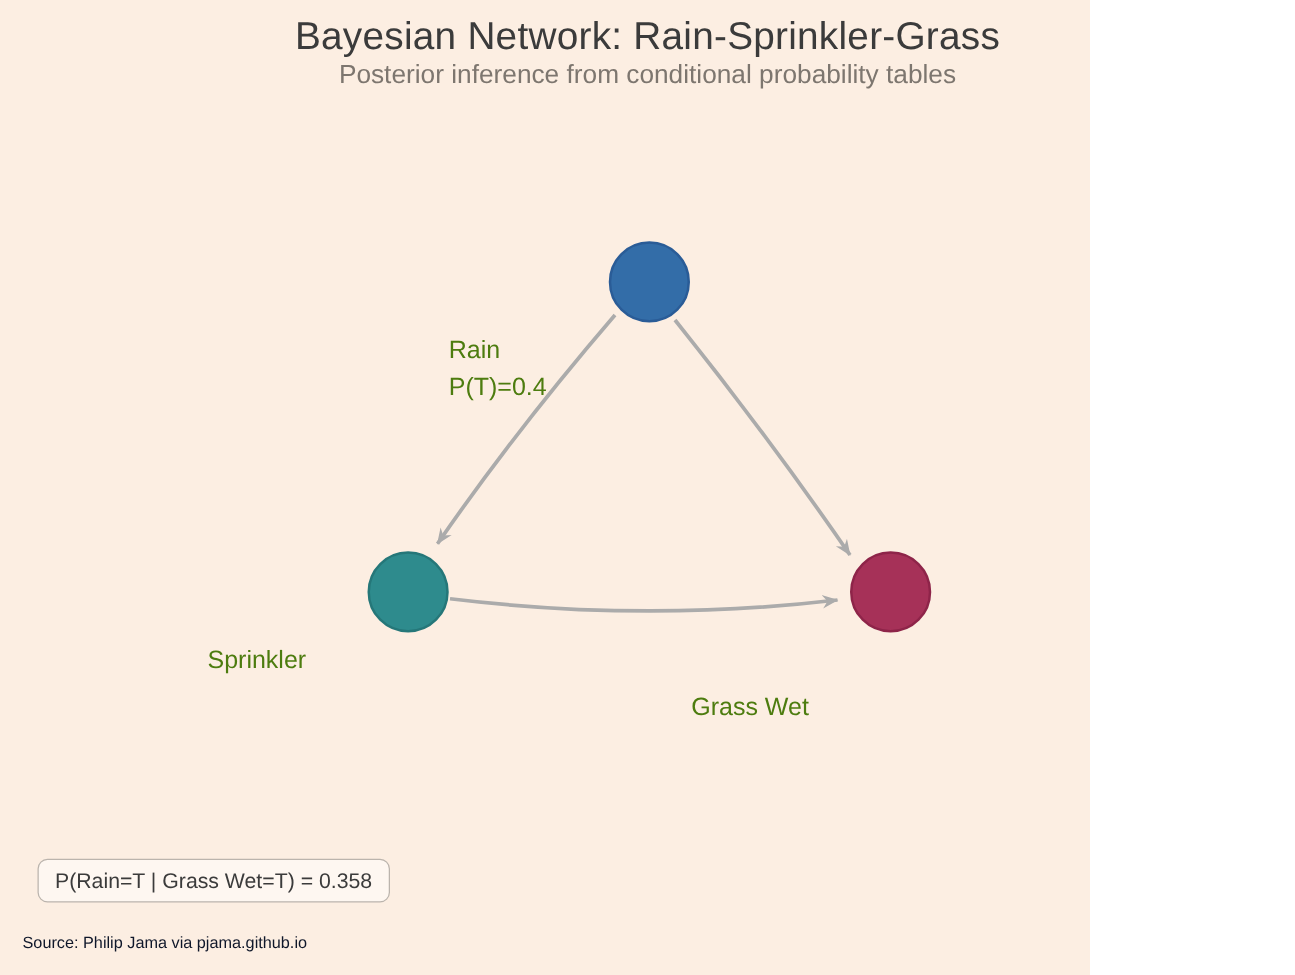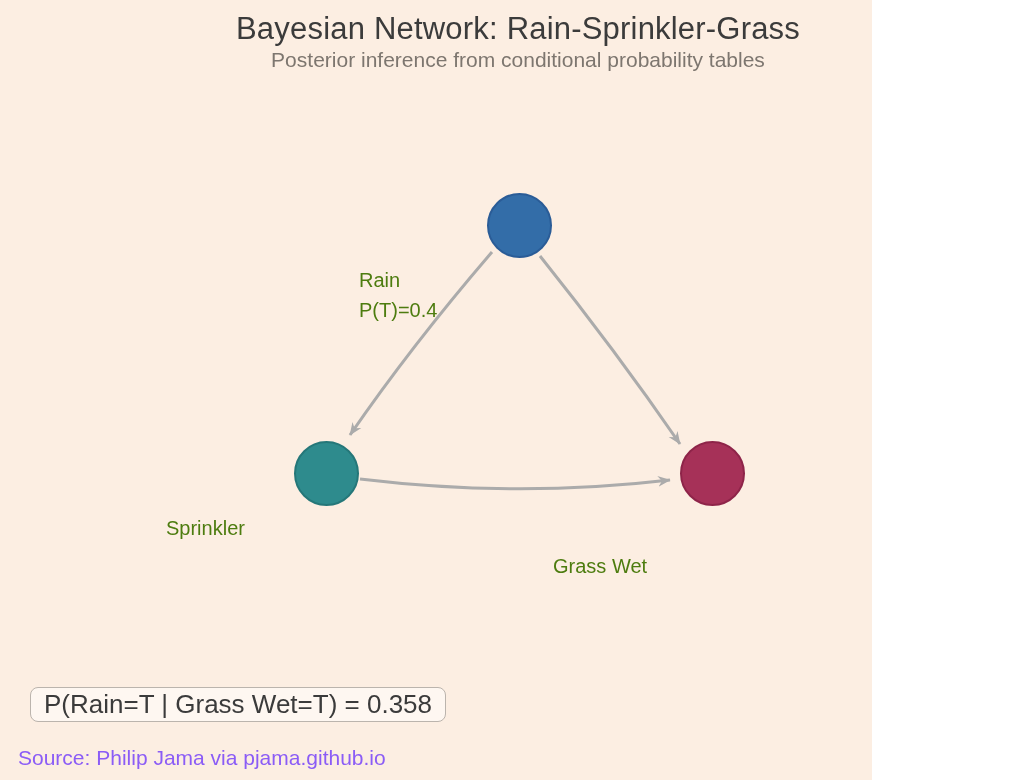--- a/index.html
+++ b/index.html
@@ -34,25 +34,25 @@
   }
   .nodelabel-rain{left:359px;top:265px;}
   .nodelabel-sprinkler{left:166px;top:513px;}
   .nodelabel-grass{left:553px;top:513px;margin-top:38px;}
   .result-box{
     position:absolute;left:30px;top:687px;height:35px;
     display:inline-flex;align-items:center;
     padding:0 13px;box-sizing:border-box;
     border:1.5px solid #BBB4AD;border-radius:8px;
     background:rgba(255,255,255,0.5);
-    font-size:26px;color:#3B3B3B;white-space:nowrap;
+    font-size:17px;color:#3B3B3B;white-space:nowrap;
   }
   .source{
     position:absolute;left:18px;top:746px;
-    font-size:21px;color:#8b5cf6;
+    font-size:13px;color:#0f172a;
   }
 </style>
 </head>
 <body>
 
 <div class="canvas">
 
   <div class="title">Bayesian Network: Rain-Sprinkler-Grass</div>
   <div class="subtitle">Posterior inference from conditional probability tables</div>
 

